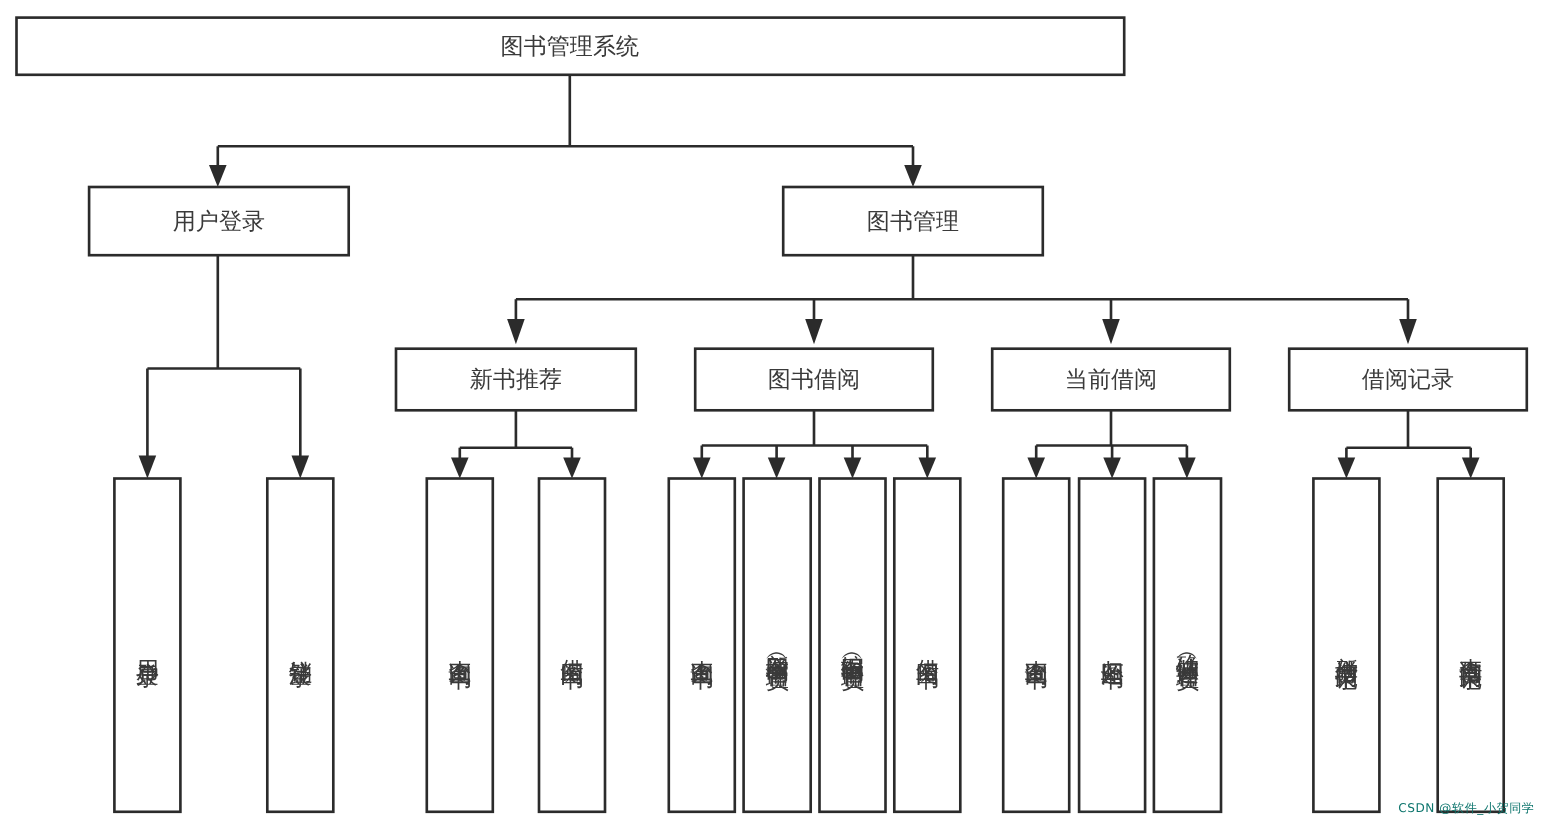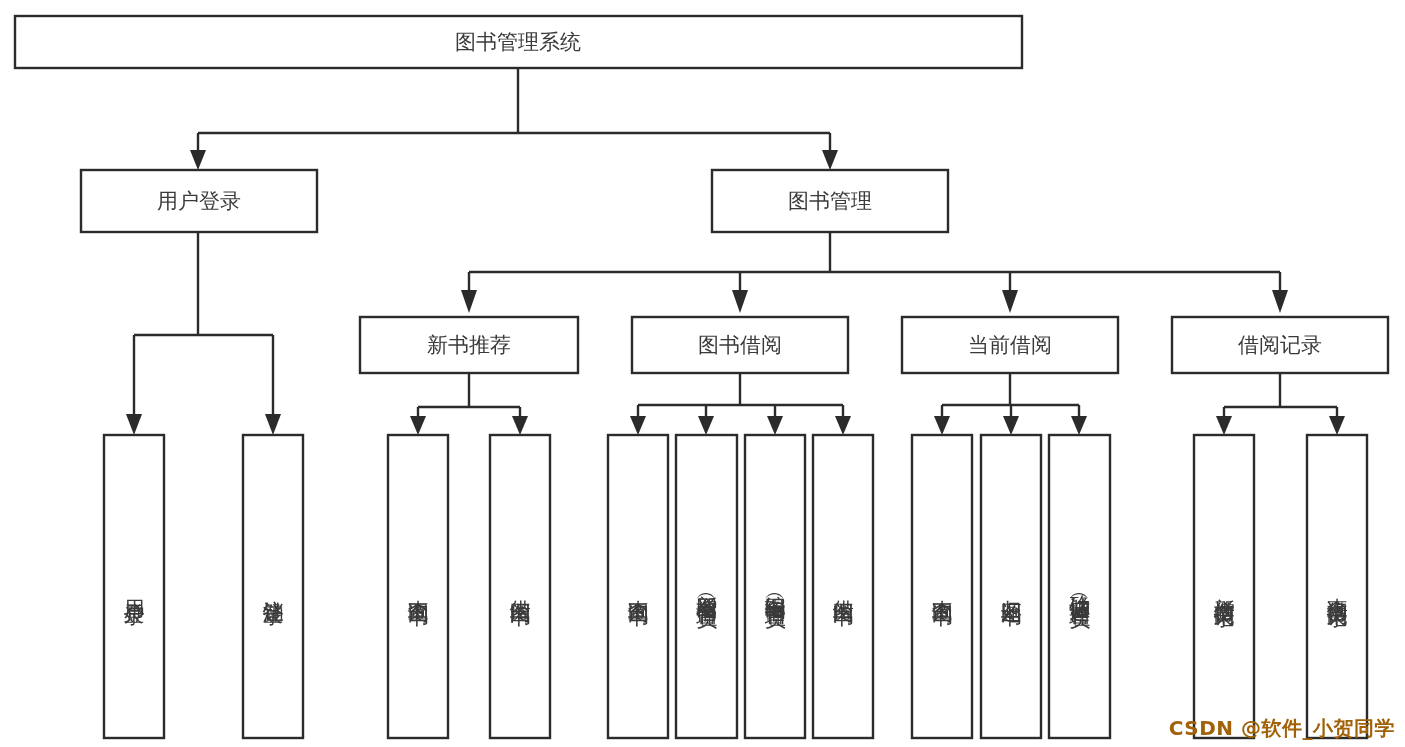--- a/index.html
+++ b/index.html
@@ -67,25 +67,24 @@
     justify-content: center;
     text-align: center;
     white-space: nowrap;
     pointer-events: none;
   }
   .watermark {
     position: absolute;
     right: 10px;
     bottom: 5px;
     font-family: "DejaVu Sans", "Liberation Sans", sans-serif;
-    font-size: 20px;
-    color: #a16207;
+    font-size: 11px;
+    color: #0f766e;
     white-space: nowrap;
     letter-spacing: 0.5px;
-    font-weight: bold;
   }
 </style>
 </head>
 <body>
 
 <div id="diagram-root">
 
   <svg class="flow" viewBox="0 0 1405 747" xmlns="http://www.w3.org/2000/svg">
 
     <g>

